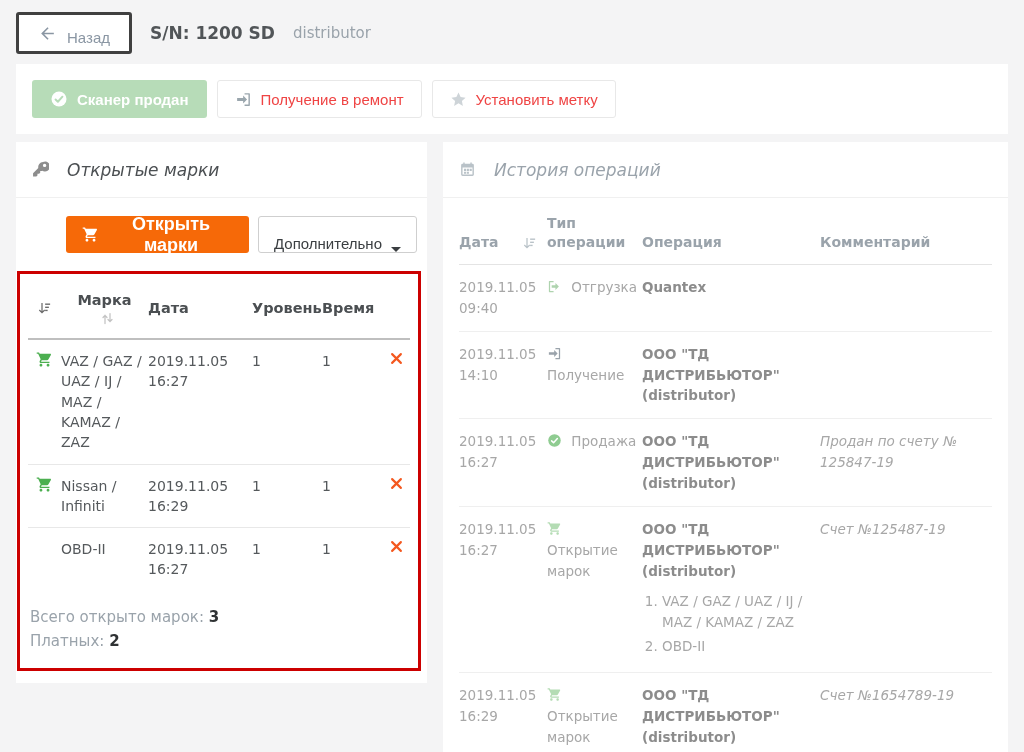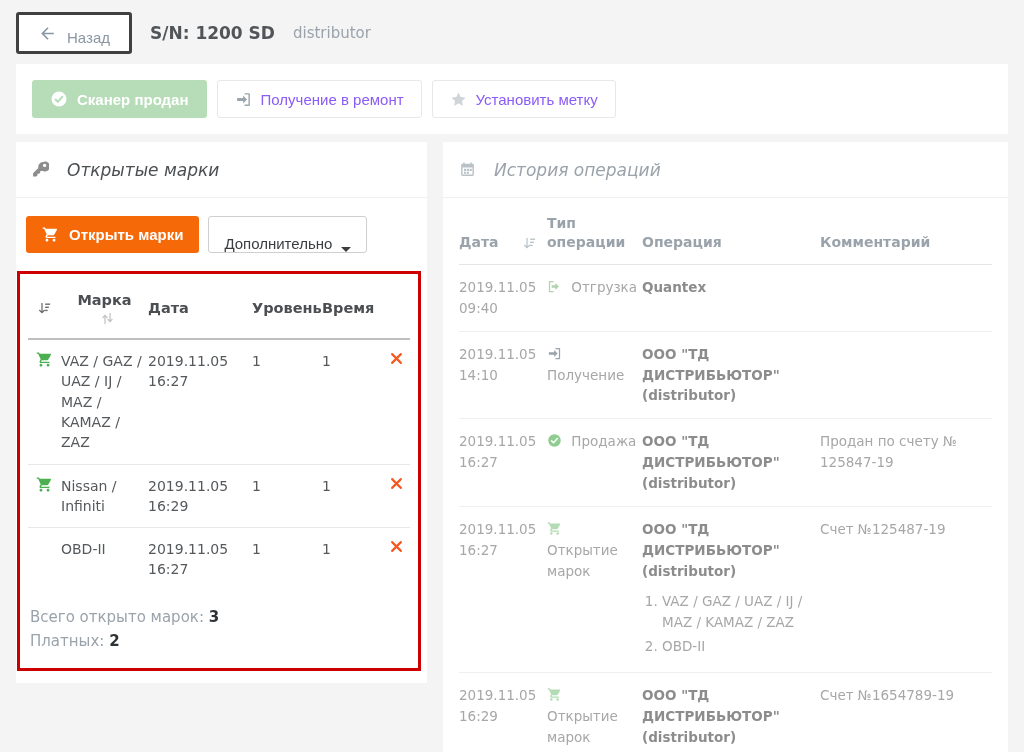--- a/index.html
+++ b/index.html
@@ -24,21 +24,21 @@
 
   
   .toolbar-card {
     margin:8px 16px 0; background:#fff; padding:16px; display:flex; gap:10px;
   }
   .tbtn {
     display:flex; align-items:center; gap:9px; height:38px; padding:0 17px;
     border-radius:3px; font-size:15px; border:1px solid transparent; cursor:pointer;
   }
   .tbtn-sold  { background:#b7dcb8; color:#fff; font-weight:700; }
-  .tbtn-ghost { background:#fff; border-color:#e8e8e8; color:#8b5cf6;align-items:center; }
+  .tbtn-ghost { background:#fff; border-color:#e8e8e8; color:#ef4444;align-items:center; }
   .tbtn-ghost .icon { color:#9aa6ad; }
   .tbtn-ghost .star-ic { color:#ced4d8; }
 
   
   .main { display:flex; gap:16px; margin:8px 16px 0; align-items:flex-start; }
   .card { background:#fff; }
   .card-left  { width:411px; }
   .card-right { flex:1; }
   .card-head {
     display:flex; align-items:center; gap:18px; padding:0 16px; height:56px;
@@ -47,21 +47,21 @@
   .card-left  .card-head { color:#4b4f52; }
   .card-left  .card-head .icon { color:#8d8d8d; }
   .card-right .card-head { color:#9aa3ab; }
   .card-right .card-head .icon { color:#b9c2c8; }
 
   
   .brand-actions { display:flex; gap:9px; margin:18px 10px 0; }
   .btn-orange {
     display:flex; align-items:center; gap:10px; height:37px; padding:0 16px;
     background:#f66908; border:none; border-radius:3px;
-    color:#fff; font-size:15px; font-weight:bold; cursor:pointer;
+    color:#fff; font-size:18px; font-weight:bold; cursor:pointer;margin-left:40px;
   }
   .btn-more {
     display:flex; align-items:flex-end; gap:9px; height:37px; padding:0 15px;
     background:#fff; border:1px solid #cfcfcf; border-radius:3px;
     color:#3a3e41; font-size:15px; cursor:pointer;
   }
   .caret { width:0; height:0; border-left:5px solid transparent; border-right:5px solid transparent; border-top:5px solid #3a3e41; margin-top:2px; }
 
   .opened-box { margin:18px 6px 12px 1px; border:3px solid #cc0000; padding:8px 8px 12px; }
   .b-grid { }
@@ -98,21 +98,21 @@
   .h-date-head { display:flex; align-items:flex-end; justify-content:space-between; padding-right:10px; }
   .h-date-head .icon { color:#b9c2c8; margin-bottom:1px; }
   .t-ic { margin-right:5px; vertical-align:-2px; display:inline-flex; }
   .ic-sign-out  { color:#aed3ae; }
   .ic-sign-in   { color:#9aa3ab; }
   .ic-check     { color:#8fcc91; }
   .ic-cart-pale { color:#b4dcb4; }
   .h-op { color:#8c8c8c; font-weight:bold; padding-right:10px; }
   .h-op ol { margin:9px 0 0; padding-left:20px; color:#a7a7a7; font-weight:normal; }
   .h-op ol li { margin-bottom:3px; }
-  .h-comment { padding-right:4px; }
+  .h-comment { padding-right:4px;font-style:italic; }
   .h-cell-date { padding-right:8px; }
 </style>
 </head>
 <body>
 
 <svg width="0" height="0" style="position:absolute">
   <defs>
     <g id="ic-arrow-left">
         <path d="M20 11H7.8l5.6-5.6L12 4l-8 8 8 8 1.4-1.4L7.8 13H20v-2z" fill="currentColor"></path>
       </g>

